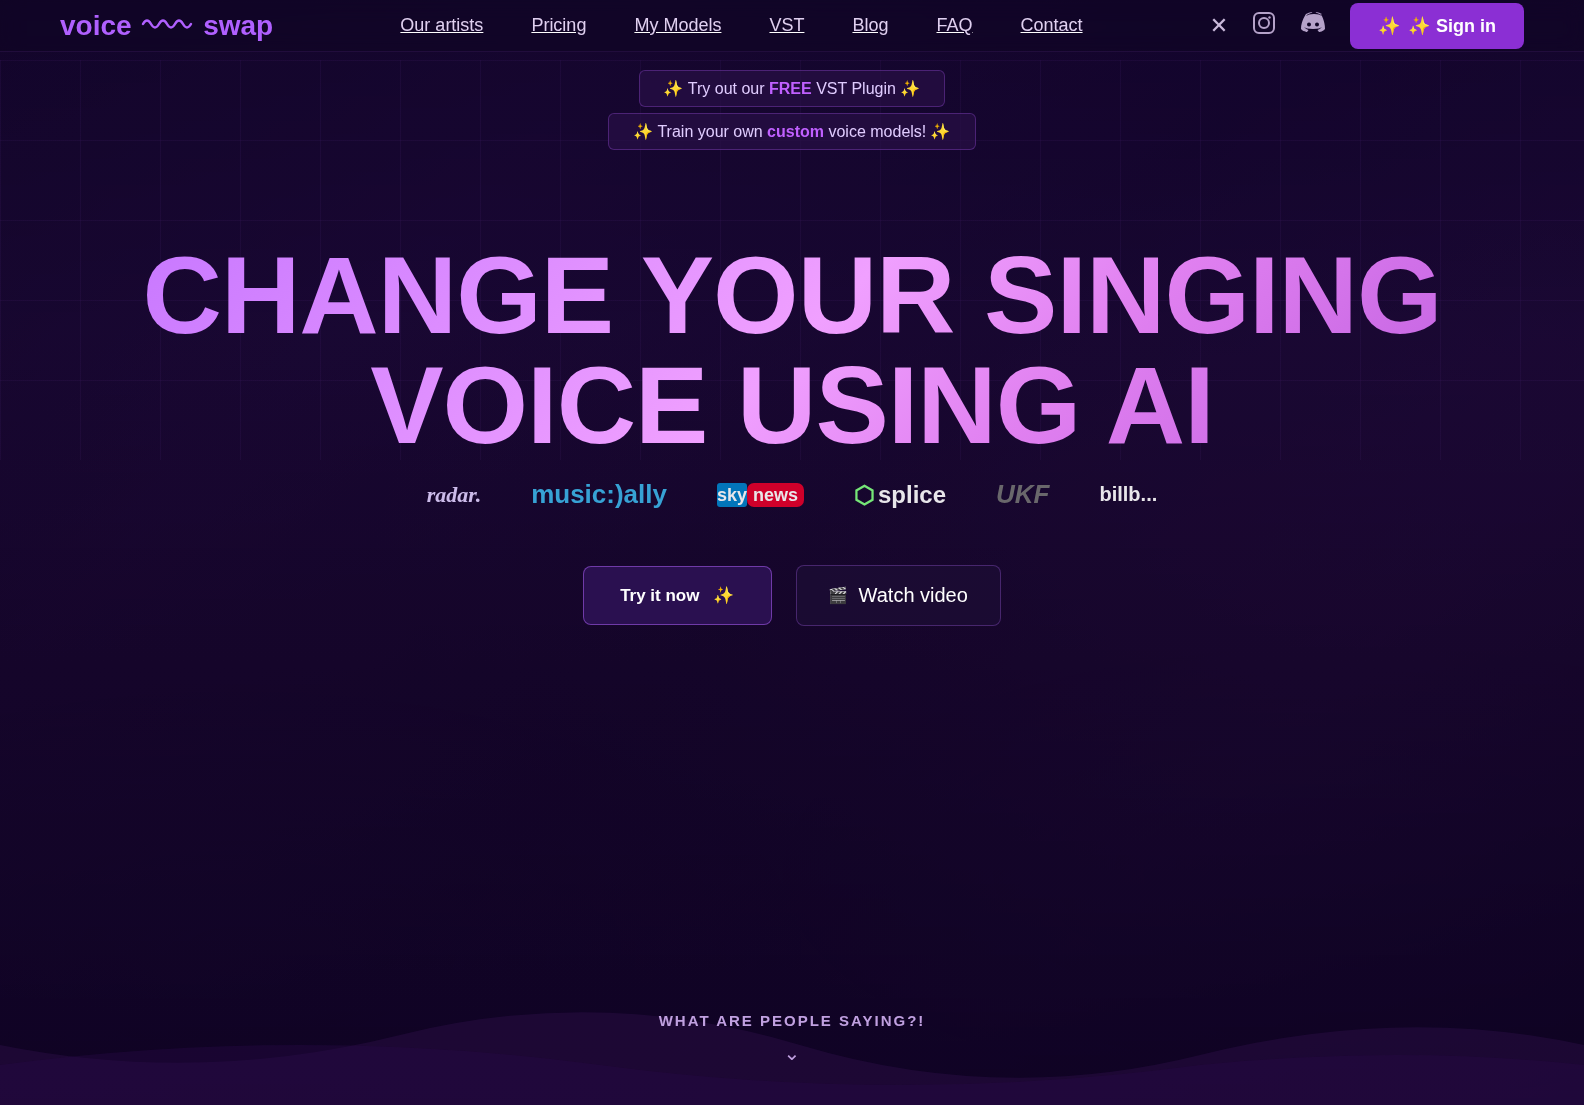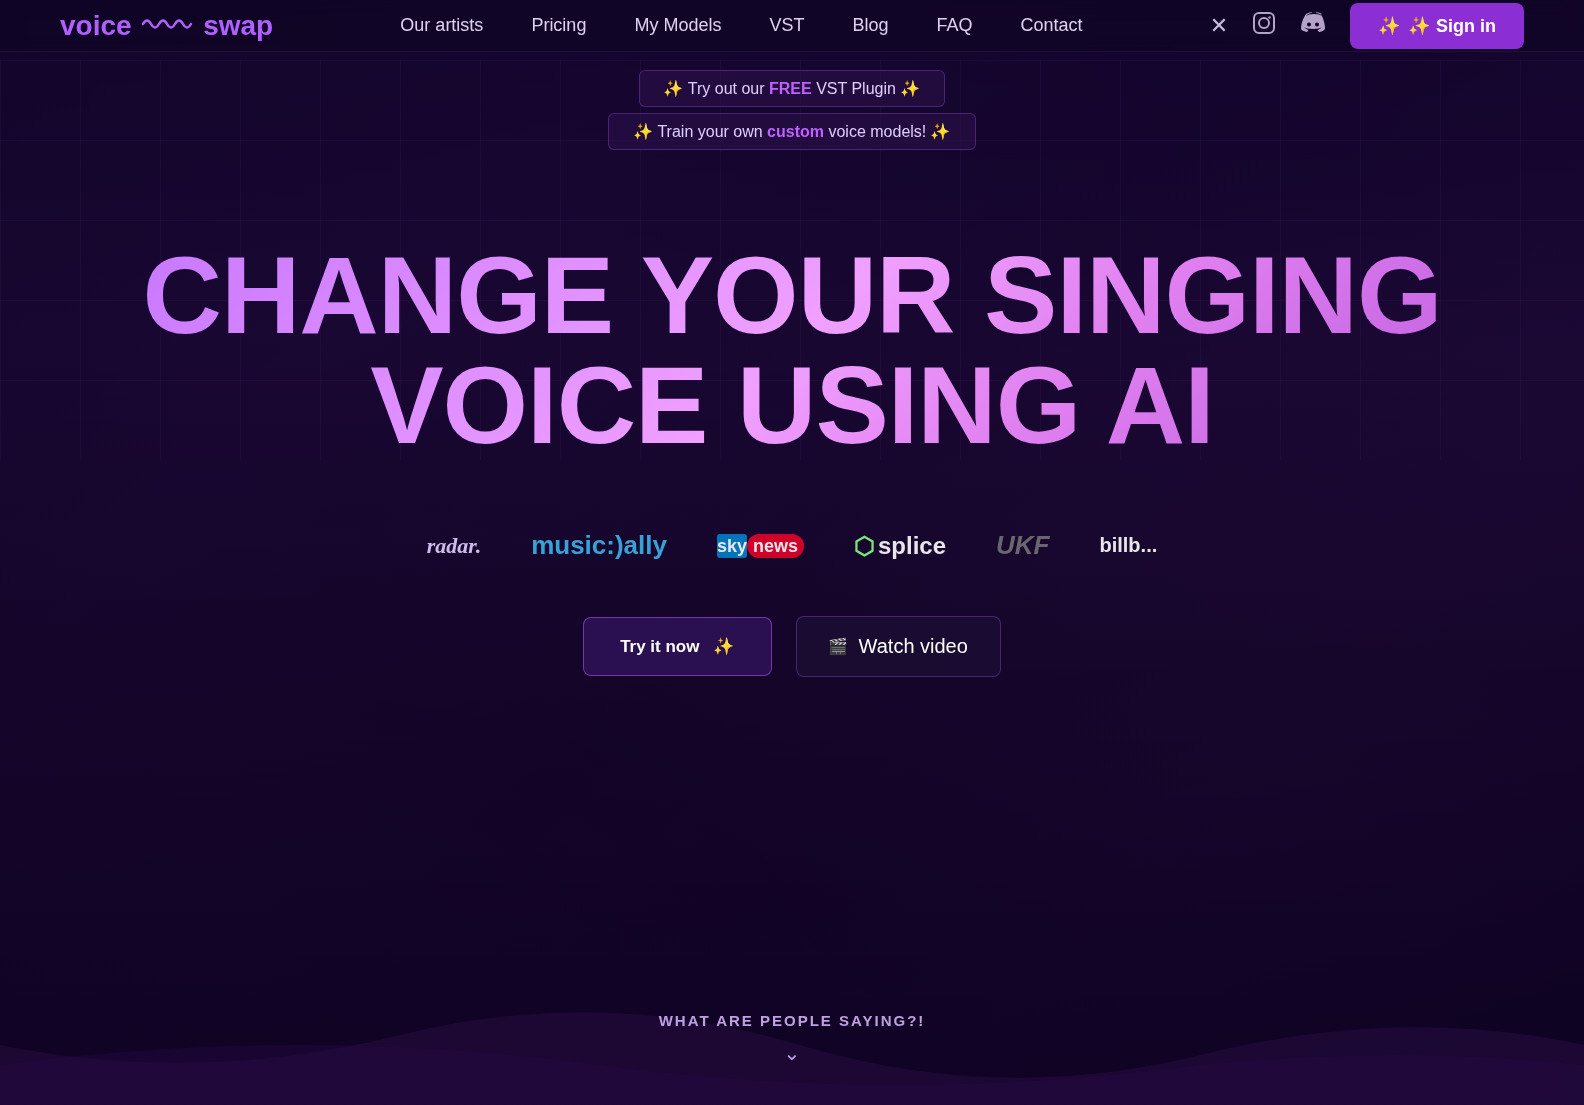--- a/index.html
+++ b/index.html
@@ -88,20 +88,21 @@
       font-size: 28px;
       font-weight: 700;
       color: #b060ff;
     }
 
     .nav-links {
       display: flex;
       align-items: flex-end;
       gap: 48px;
       list-style: none;
+      text-decoration: underline;
     }
 
     .nav-links a {
       color: #e0d0f0;
       text-decoration: none;
       font-size: 18px;
       font-weight: 400;
       transition: color 0.2s;
     }
 
@@ -173,21 +174,21 @@
       align-items: center;
       text-align: center;
       padding: 80px 20px 40px;
     }
 
     .hero-title {
       font-size: 110px;
       font-weight: 900;
       line-height: 1.0;
       letter-spacing: -1px;
-      margin-bottom: 47px;
+      margin-bottom: 19px;
       background: linear-gradient(135deg, #c878ff 0%, #e090ff 30%, #f0a0ff 50%, #e080f0 70%, #c060e0 100%);
       -webkit-background-clip: text;
       -webkit-text-fill-color: transparent;
       background-clip: text;
       text-transform: uppercase;
     }
 
     .hero-subtitle {
       font-size: 22px;
       color: #d0c0e8;
@@ -205,31 +206,30 @@
       flex-wrap: wrap;
       justify-content: center;
     }
 
     .press-logo {
       font-size: 22px;
       font-weight: 700;
       color: #fff;
       opacity: 0.9;
       white-space: nowrap;
-      margin-top: 23px;
     }
 
     .press-logo.radar { font-family: serif; font-style: italic; color: #e0d0ff; }
     .press-logo.music-ally {
       color: #3bb4e8;
       font-size: 26px;
     }
     .press-logo.sky-news { font-size: 20px; }
     .sky-blue { background: #0082ca; padding: 2px 0; border-radius: 3px; font-size: 18px; }
-    .sky-red { background: #e4002b; padding: 2px 6px; border-radius: 12px; font-size: 18px; }
+    .sky-red { background: #e4002b; padding: 2px 6px; border-radius: 7px; font-size: 18px; }
     .press-logo.splice { color: #fff; font-size: 24px; }
     .press-logo.ukf { color: #737373; font-size: 26px; font-style: italic; }
     .press-logo.billboard { color: #fff; font-size: 20px; }
 
     
     .cta-buttons {
       display: flex;
       align-items: center;
       gap: 24px;
     }

